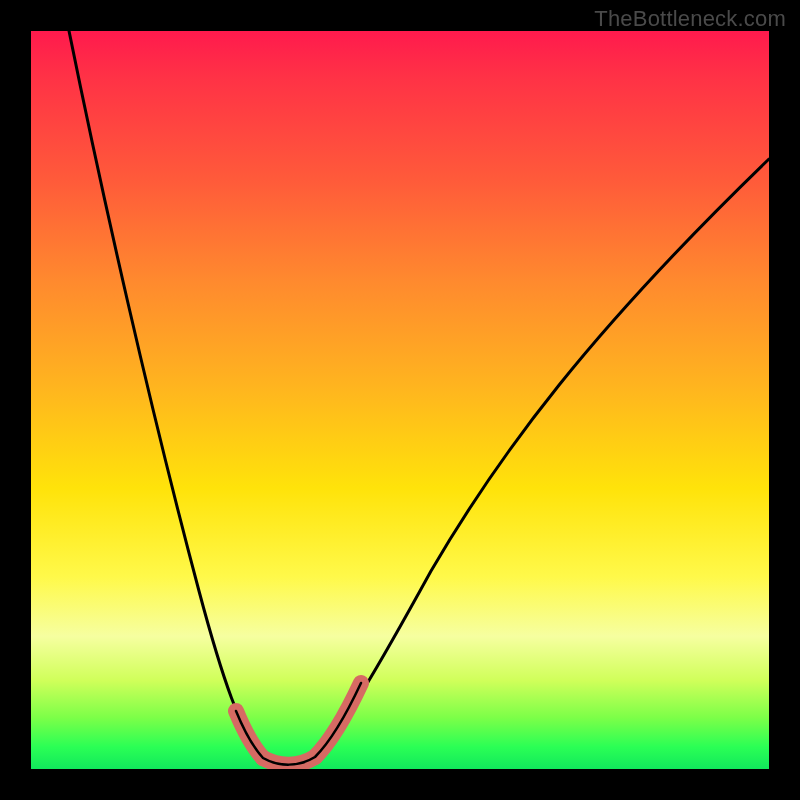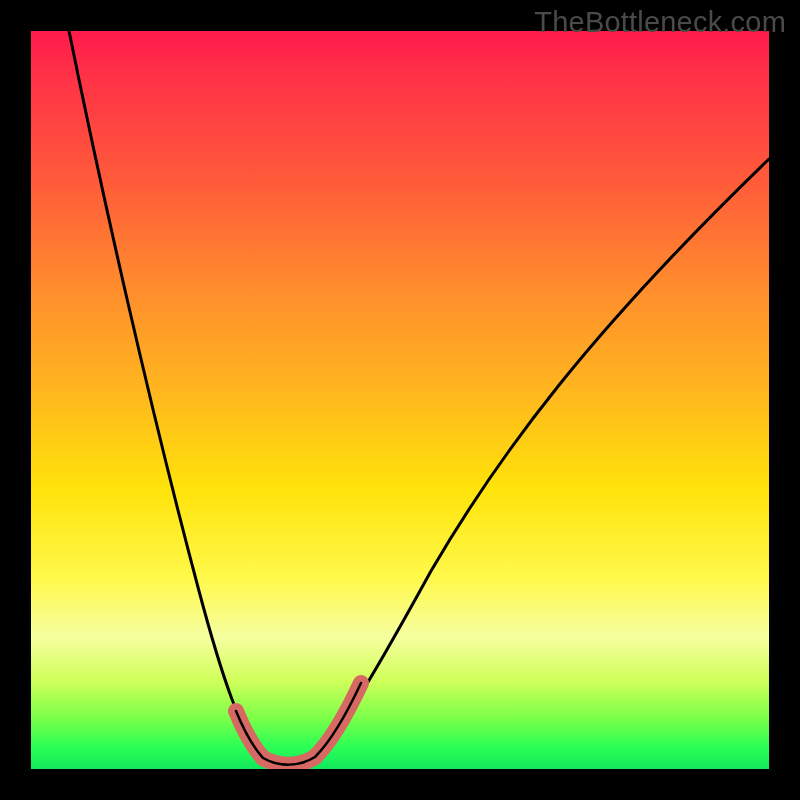--- a/index.html
+++ b/index.html
@@ -40,21 +40,21 @@
       #7dff48 93%,
       #2bff55 97%,
       #11e85c 100%
     );
   }
   .watermark {
     position: absolute;
     top: 6px;
     right: 14px;
     color: #4a4a4a;
-    font-size: 29px;
+    font-size: 22px;
     font-weight: 500;
     letter-spacing: 0.2px;
     user-select: none;
   }
   svg.curve {
     position: absolute;
     top: 0;
     left: 0;
     width: 738px;
     height: 738px;

